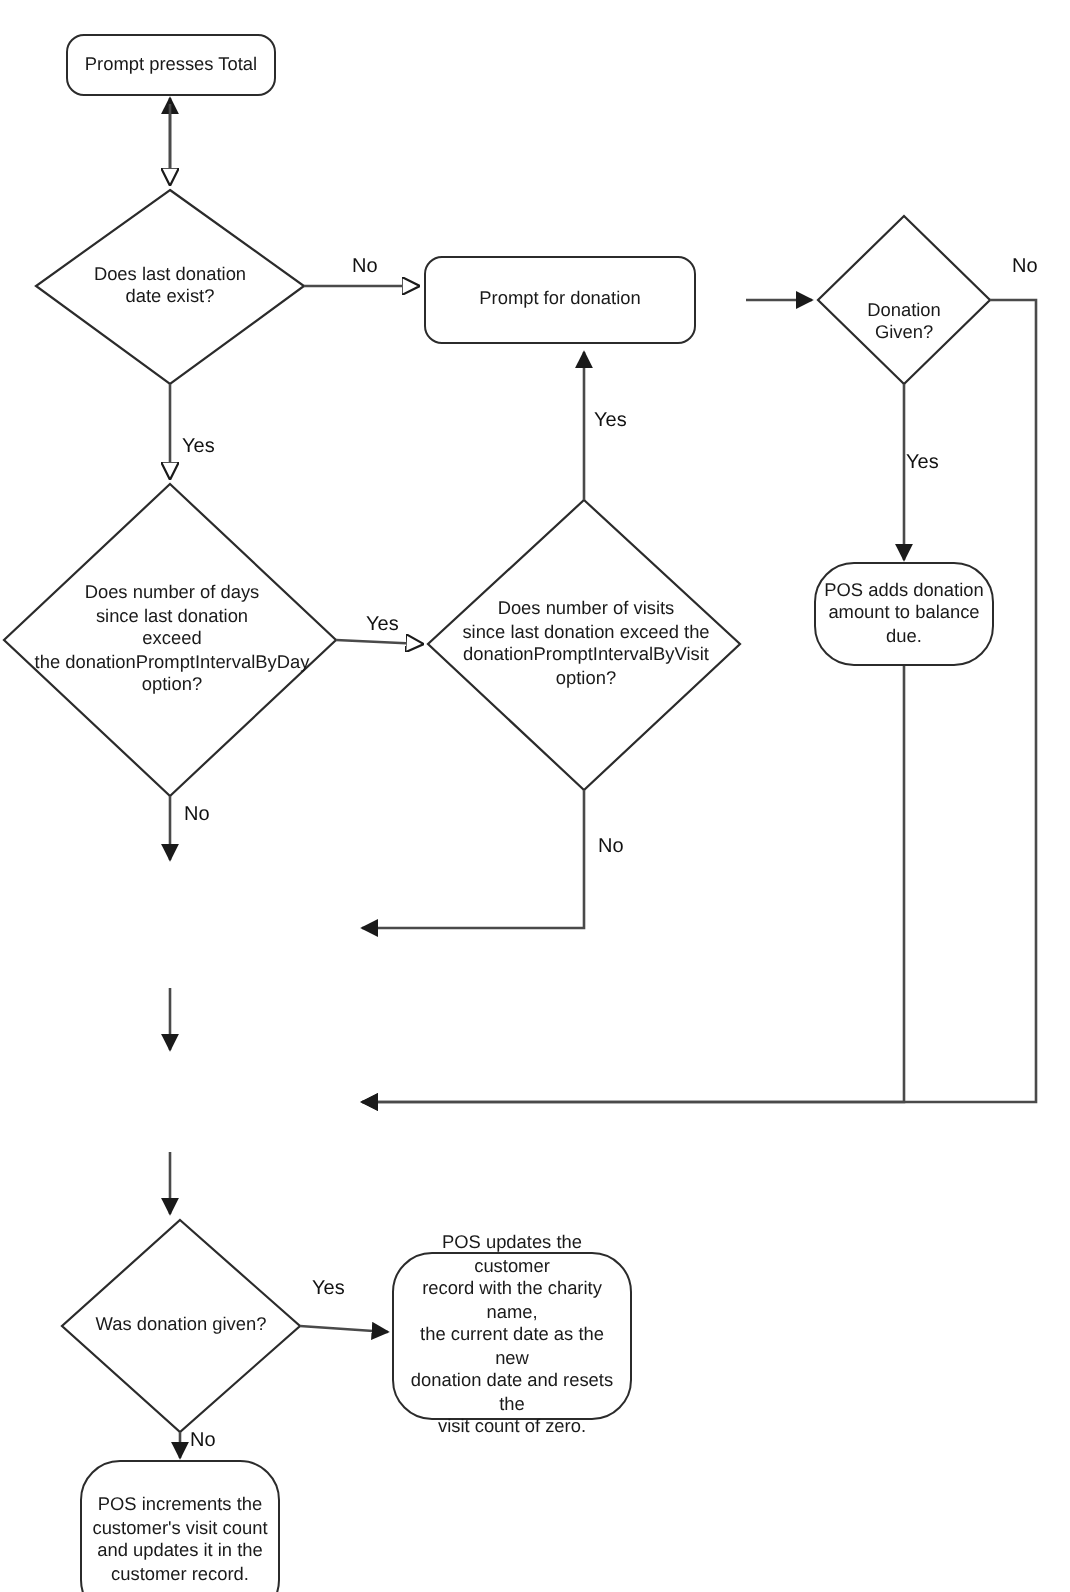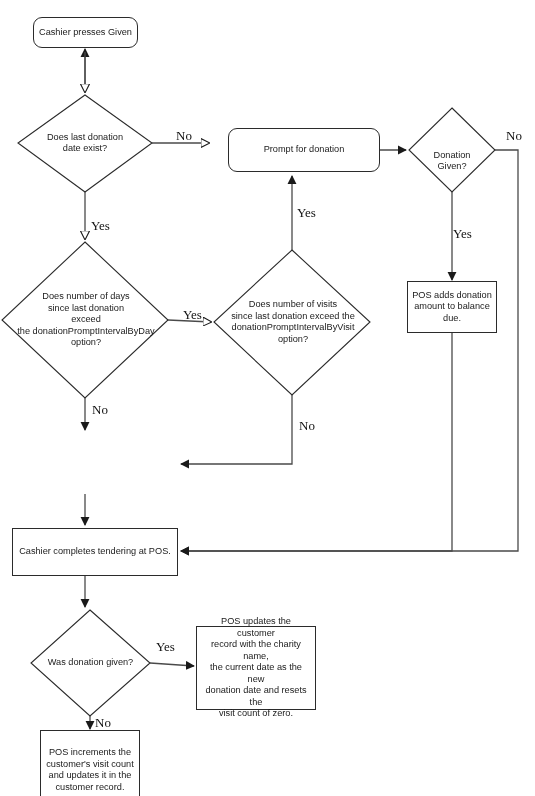--- a/index.html
+++ b/index.html
@@ -13,20 +13,21 @@
   svg#wires{position:absolute;left:0;top:0;width:535px;height:796px;}
 
   .node{
     position:absolute;
     box-sizing:border-box;
     display:flex;align-items:center;justify-content:center;
     text-align:center;
     line-height:1.25;
     color:#1a1a1a;
     background:#ffffff;
+    border-radius:20px;
   }
   .node .txt{display:block;padding:0 4px;}
 
   .box{
     border:1px solid #2b2b2b;
     font-size:9.2px;
   }
   .box.rounded{border-radius:9px;}
 
   .diamond-label{
@@ -34,25 +35,24 @@
     display:flex;align-items:center;justify-content:center;
     text-align:center;
     font-size:9.2px;
     line-height:1.25;
     pointer-events:none;
     color:#1a1a1a;
   }
 
   .edge-label{
     position:absolute;
-    font-size:13px;
+    font-size:10px;
     color:#111;
     white-space:nowrap;
     background:transparent;
-    font-family:Liberation Serif, serif;
   }
 </style>
 </head>
 <body>
 
 <div id="stage">
 
   <svg id="wires" viewBox="0 0 535 796" xmlns="http://www.w3.org/2000/svg">
     <defs>
       <marker id="arrFill" viewBox="0 0 10 10" refX="9" refY="5" markerWidth="7" markerHeight="7" orient="auto-start-reverse">
@@ -102,35 +102,32 @@
 
       <line x1="85" y1="576" x2="85" y2="607" marker-end="url(#arrFill)"></line>
 
       <line x1="150" y1="663" x2="194" y2="666" marker-end="url(#arrFill)"></line>
 
       <line x1="90" y1="716" x2="90" y2="729" marker-end="url(#arrFill)"></line>
     </g>
   </svg>
 
   <div class="node box rounded" style="left:33px;top:17px;width:105px;height:31px;">
-    <span class="txt">Cashier presses Given</span>
+    <span class="txt">Prompt presses Total</span>
   </div>
 
-  <div class="node box rounded" style="left:228px;top:128px;width:152px;height:44px;">
+  <div class="node box rounded" style="left:212px;top:128px;width:136px;height:44px;">
     <span class="txt">Prompt for donation</span>
   </div>
 
   <div class="node box" style="left:407px;top:281px;width:90px;height:52px;">
     <span class="txt">POS adds donation<br>amount to balance<br>due.</span>
   </div>
 
 
-  <div class="node box" style="left:12px;top:528px;width:166px;height:48px;">
-    <span class="txt">Cashier completes tendering at POS.</span>
-  </div>
 
   <div class="node box" style="left:196px;top:626px;width:120px;height:84px;justify-content:flex-end;">
     <span class="txt">POS updates the customer<br>record with the charity name,<br>the current date as the new<br>donation date and resets the<br>visit count of zero.</span>
   </div>
 
   <div class="node box" style="left:40px;top:730px;width:100px;height:80px;">
     <span class="txt">POS increments the<br>customer's visit count<br>and updates it in the<br>customer record.</span>
   </div>
 
   <div class="diamond-label" style="left:18px;top:125px;width:134px;height:36px;">

